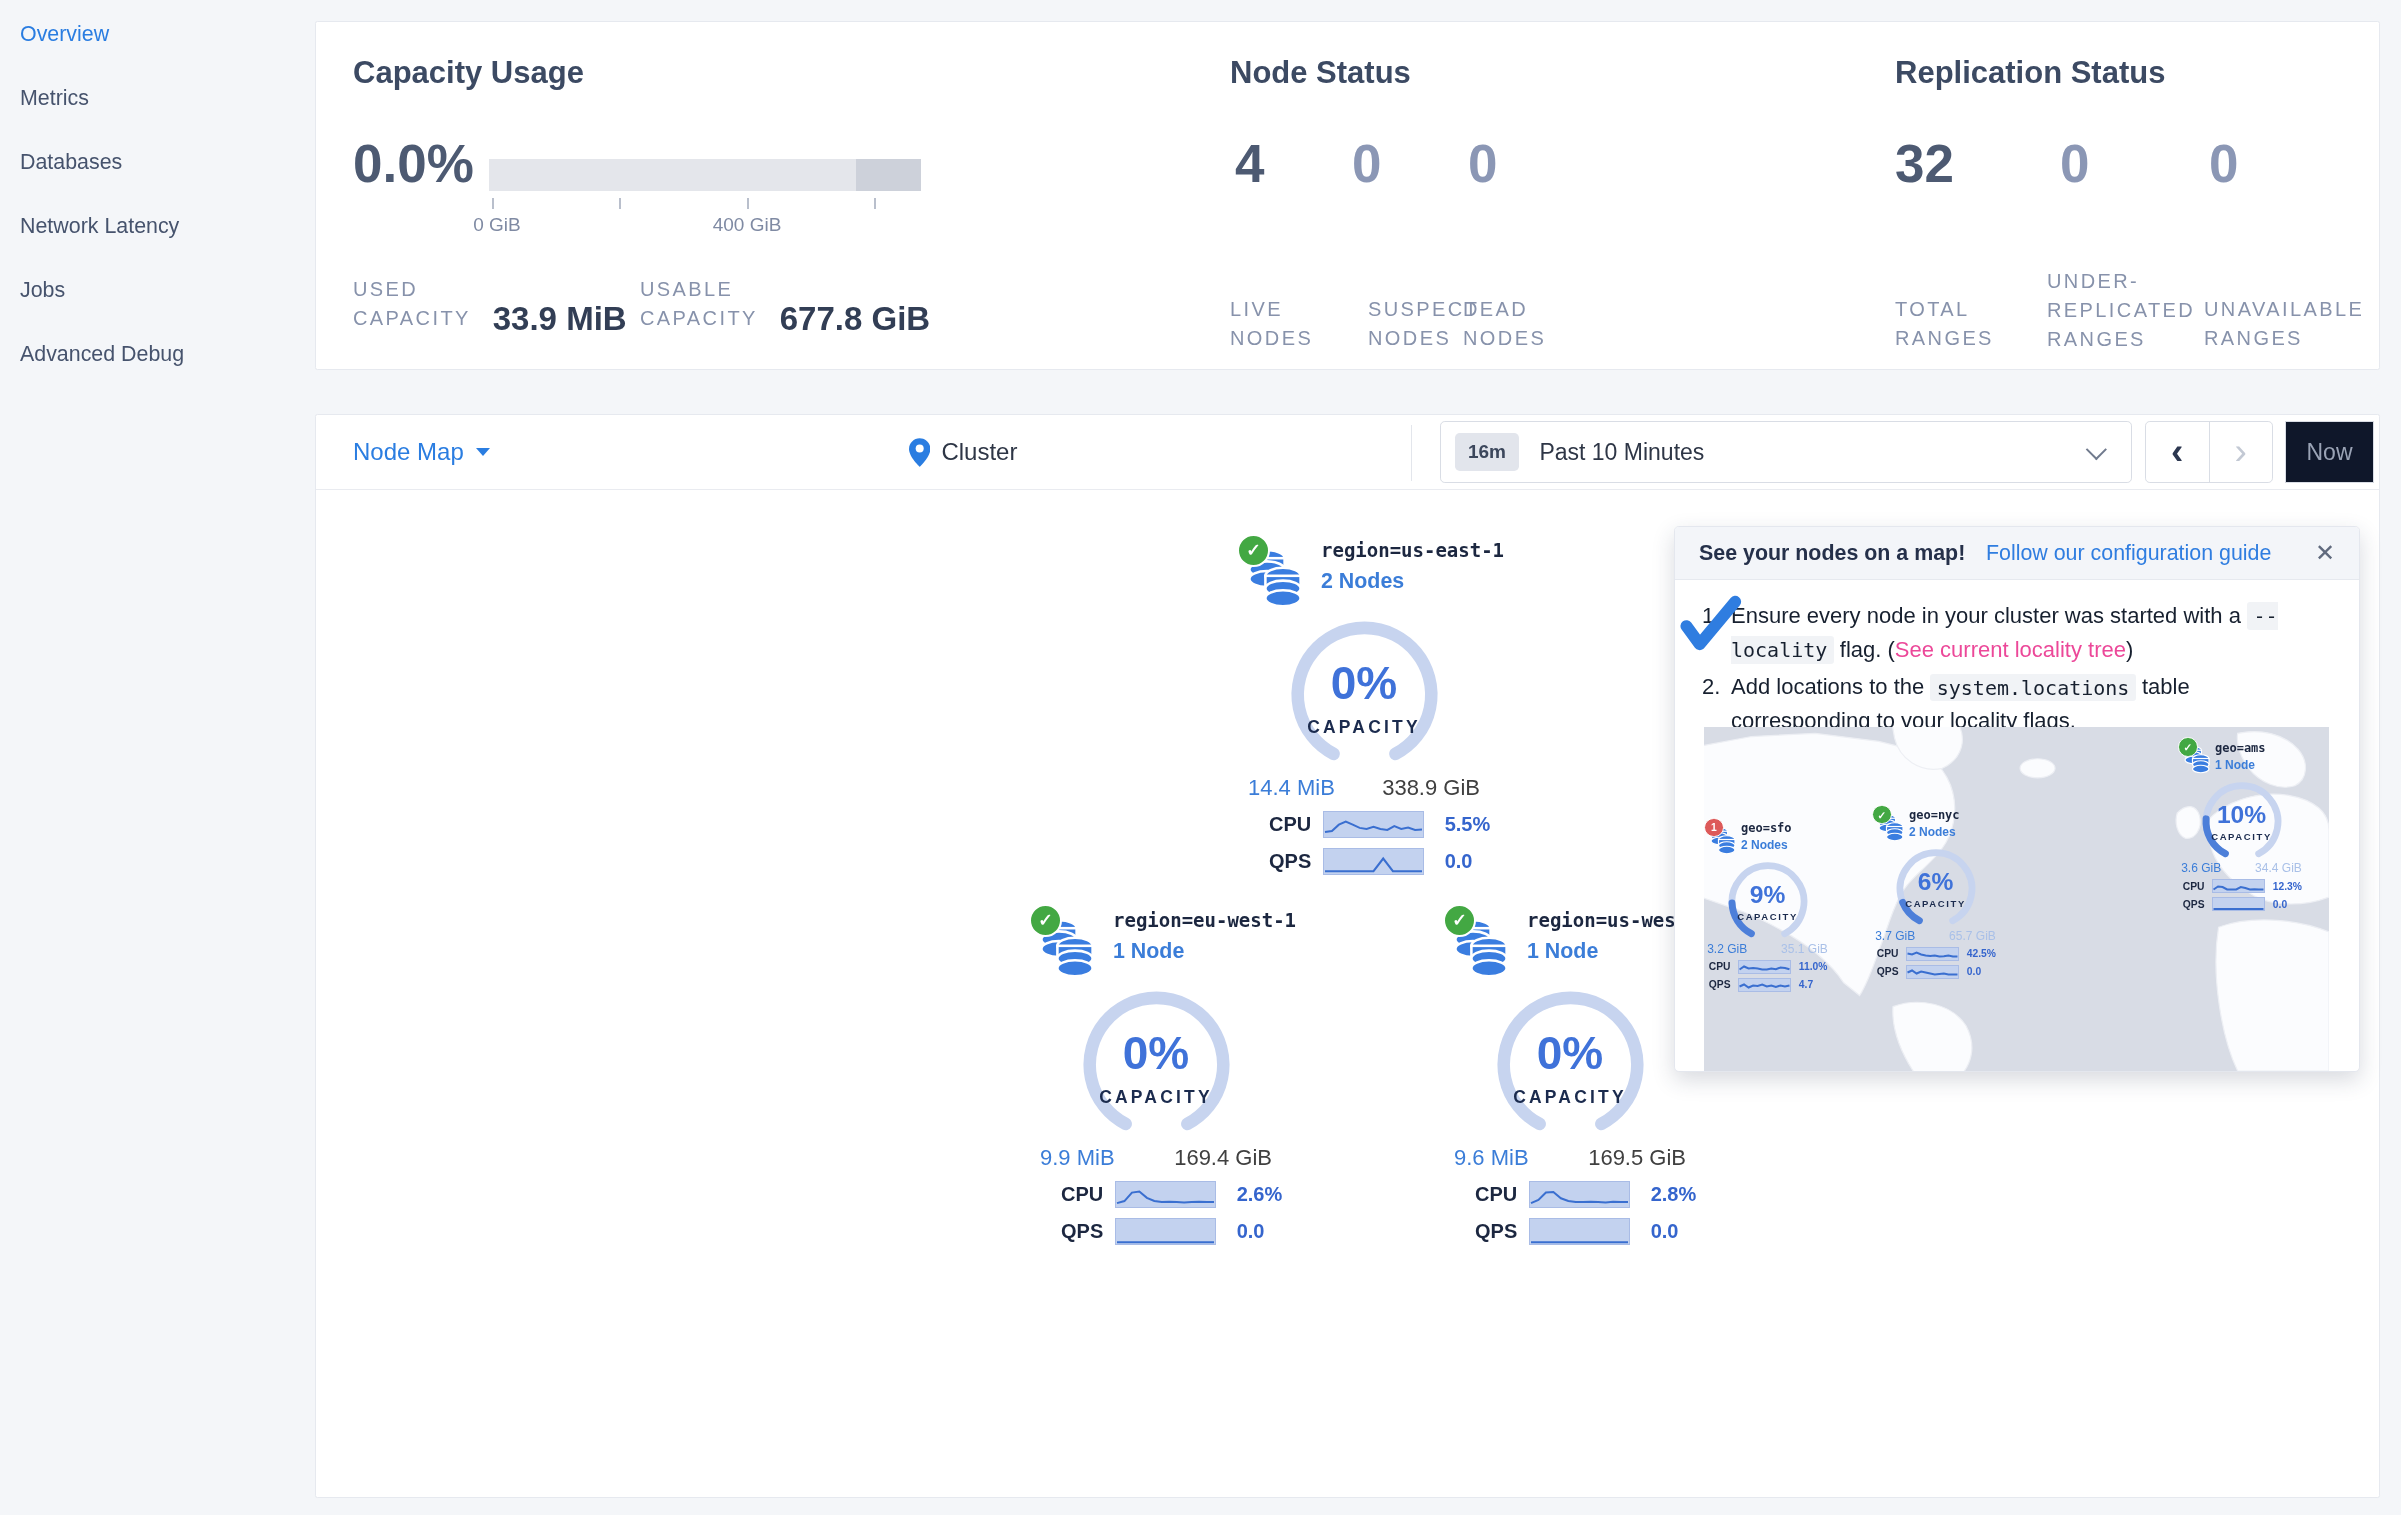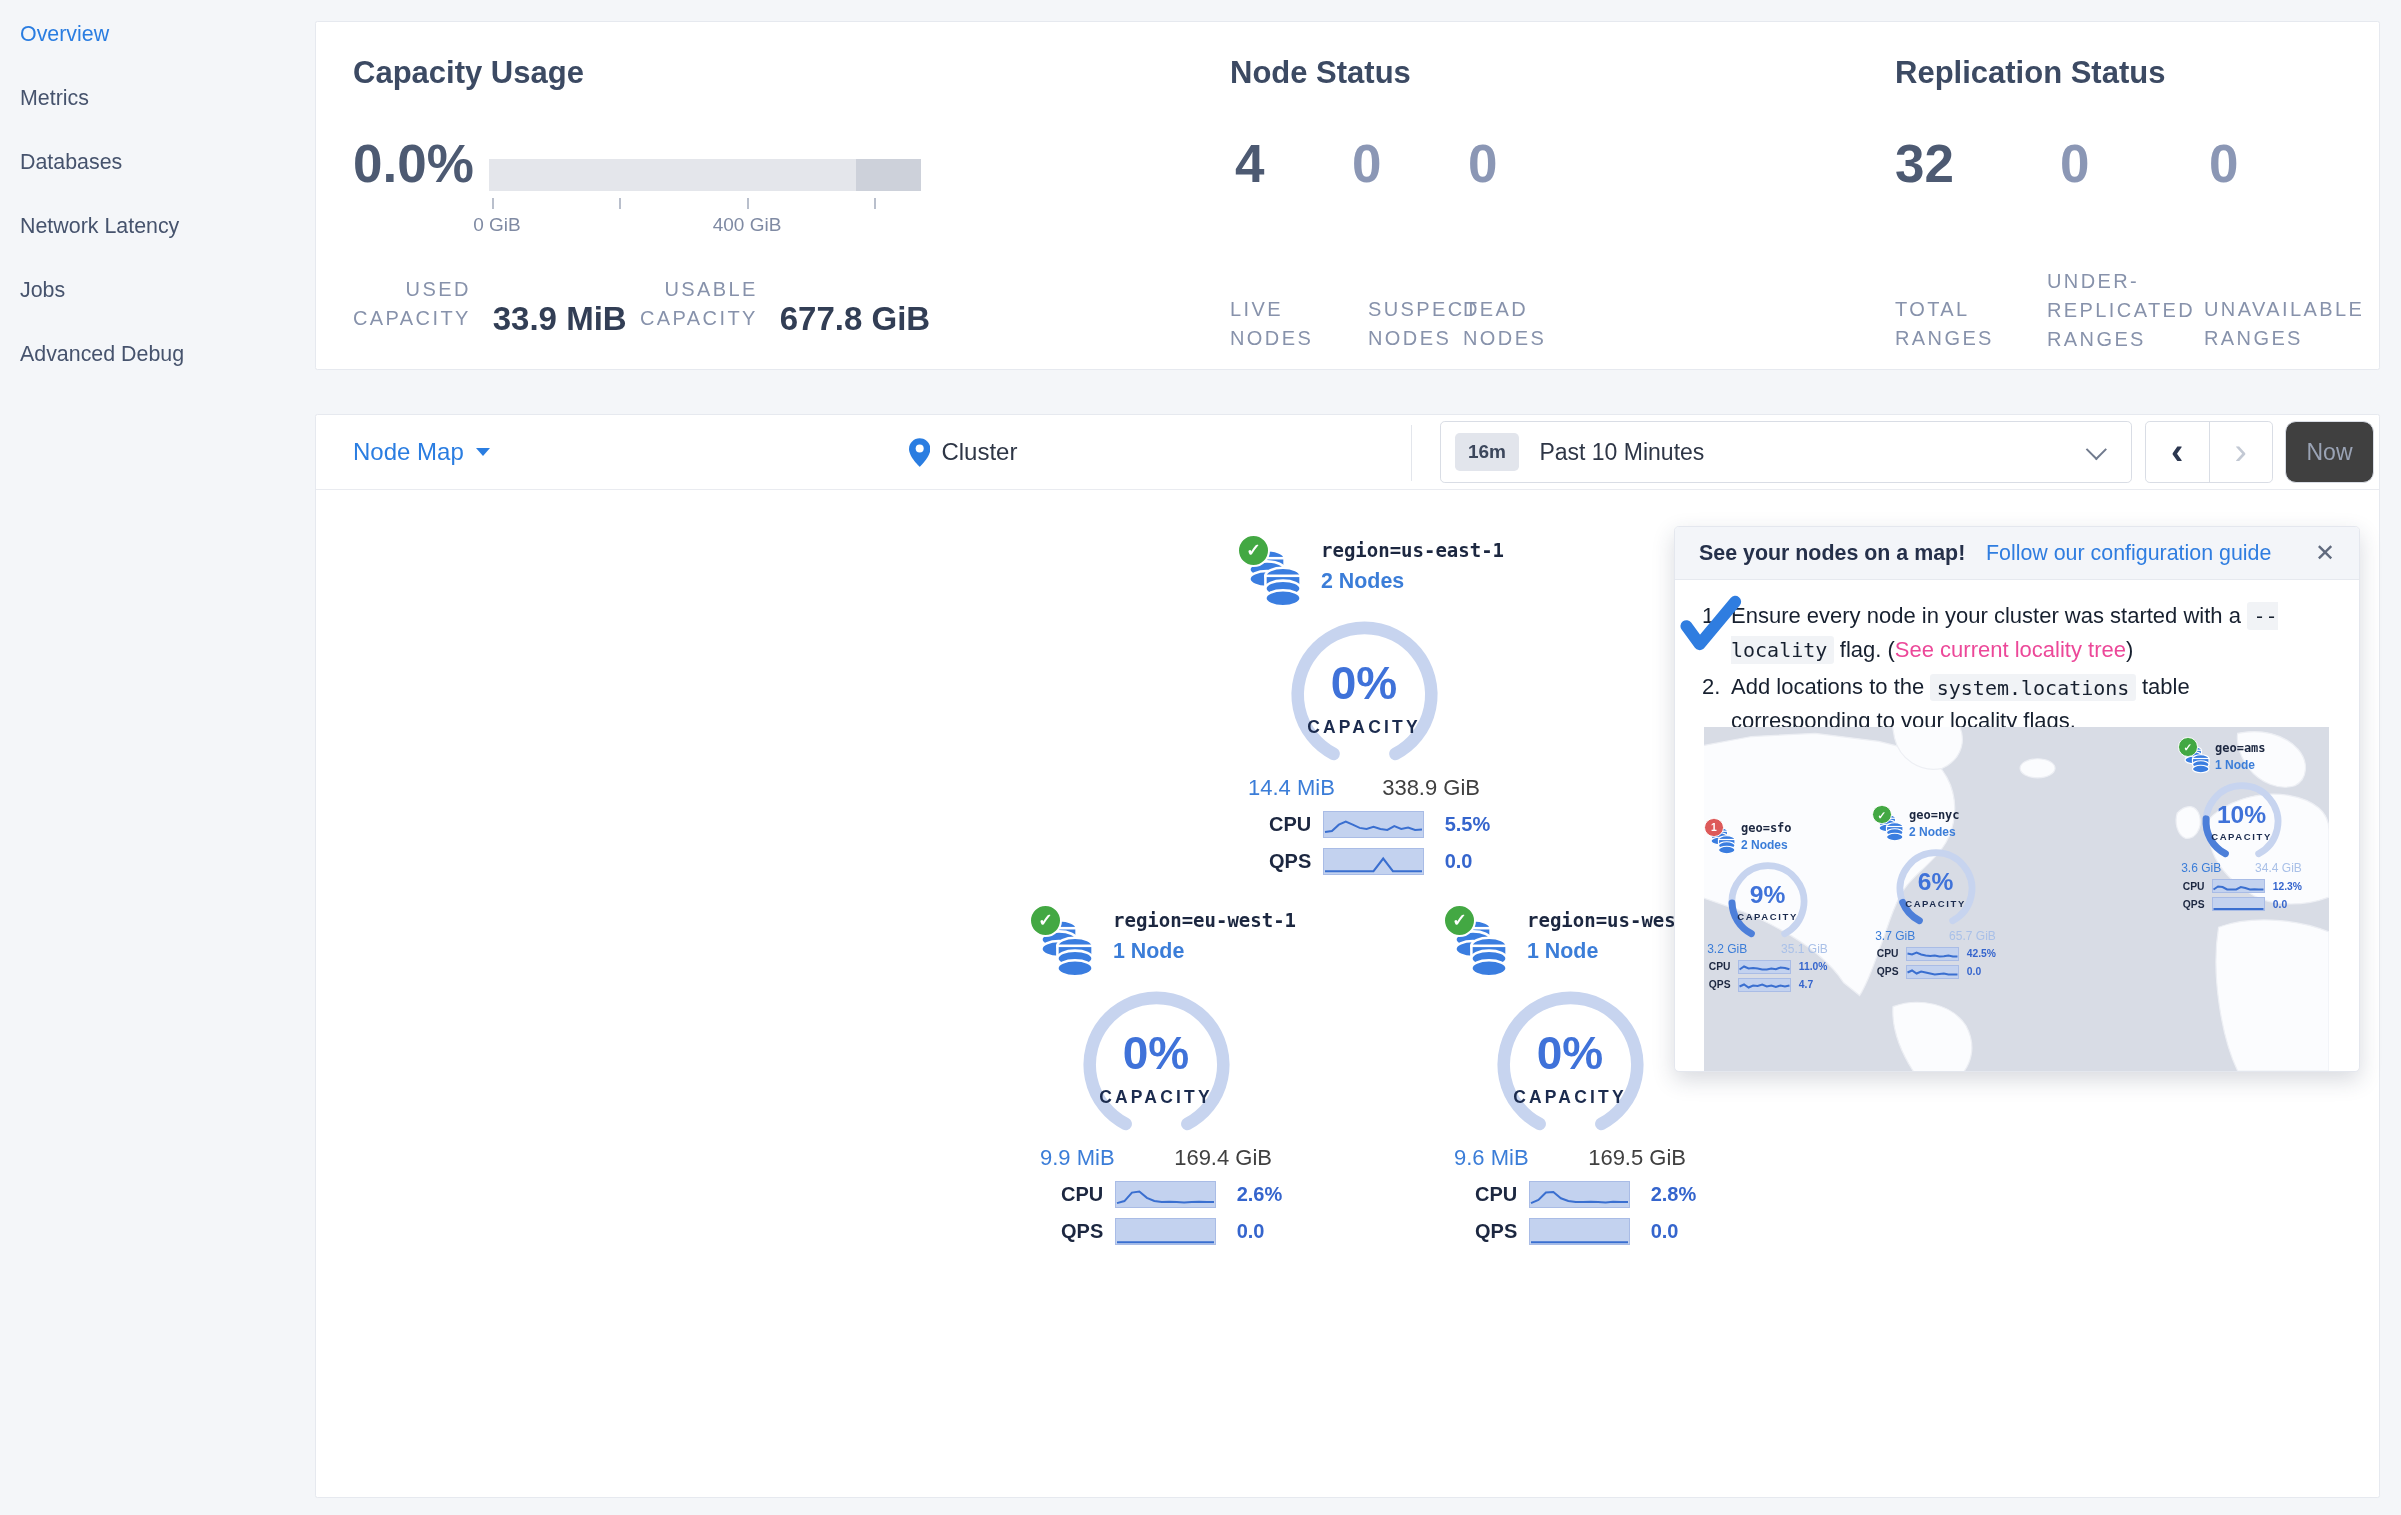--- a/index.html
+++ b/index.html
@@ -20,40 +20,40 @@
   .bignum{font-size:53px;font-weight:700;color:#4d5a72;}
   .bignum.dim{color:#8b97b5;font-weight:600;}
   .cap-label{font-size:20px;letter-spacing:2.4px;color:#8792ab;line-height:29px;font-weight:500;}
 
   
   .gauge-track{position:absolute;left:173px;top:137px;width:432px;height:32px;background:#e4e6eb;}
   .gauge-dark{position:absolute;right:0;top:0;width:15%;height:32px;background:#cdd1da;}
   .tick{position:absolute;top:176px;width:1.6px;height:10.3px;background:#b9bfcc;}
   .tick-label{position:absolute;top:192px;font-size:19px;color:#7f8aa3;transform:translateX(-50%);}
 
-  .kv{display:flex;align-items:flex-end;text-align:right;}
+  .kv{display:flex;align-items:flex-end;}
   .kv .v{font-size:33px;font-weight:700;color:#323e55;margin-left:22px;position:relative;top:4.8px;}
 
   
   .toolbar{position:absolute;left:0;top:0;width:100%;height:74px;border-bottom:0.8px solid #e9ebf0;}
   .view-dd{position:absolute;left:37px;top:0;height:74px;display:flex;align-items:center;gap:12.7px;cursor:pointer;}
   .view-dd .t{font-size:24px;color:#2a7de1;}
   .caret-down{width:0;height:0;border-left:7.1px solid transparent;border-right:7.1px solid transparent;border-top:8.7px solid #2a7de1;}
   .crumb{position:absolute;left:593px;top:0;height:74px;display:flex;align-items:center;gap:11px;}
   .crumb .t{font-size:24px;color:#2e3646;}
   .tb-divider{position:absolute;left:1095px;top:9.5px;width:0.8px;height:56px;background:#e3e6ec;}
   .time-select{position:absolute;left:1124px;top:6.4px;width:690px;height:60px;border:0.8px solid #d9dde5;border-radius:4.8px;background:#fff;display:flex;align-items:center;cursor:pointer;}
   .time-badge{margin-left:14.3px;background:#e2e5ec;border-radius:4.8px;padding:8px 12.7px;font-size:19px;font-weight:700;color:#3c475c;}
   .time-label{margin-left:20.7px;font-size:23px;color:#2e3646;flex:1;}
   .chev{width:12.7px;height:12.7px;border-right:2.4px solid #707a8d;border-bottom:2.4px solid #707a8d;transform:rotate(45deg);margin-right:27px;margin-top:-6.4px;}
   .arrow-group{position:absolute;left:1829px;top:6.4px;width:126px;height:60px;border:0.8px solid #d9dde5;border-radius:4.8px;display:flex;background:#fff;}
   .arrow-btn{flex:1;display:flex;align-items:center;justify-content:center;font-size:37px;cursor:pointer;}
   .arrow-btn.prev{color:#2c3750;border-right:0.8px solid #d9dde5;font-weight:700;}
   .arrow-btn.next{color:#c3c9d4;}
-  .now-btn{position:absolute;left:1969px;top:6.4px;width:87px;height:60px;border:0.8px solid #d9dde5;border-radius:11px;background:#404040;font-size:23px;color:#9aa3b5;display:flex;align-items:center;justify-content:center;cursor:pointer;}
+  .now-btn{position:absolute;left:1969px;top:6.4px;width:87px;height:60px;border:0.8px solid #d9dde5;border-radius:1px;background:#0f172a;font-size:23px;color:#9aa3b5;display:flex;align-items:center;justify-content:center;cursor:pointer;}
 
   
   .node-card{position:absolute;width:254px;}
   .nc-head{position:relative;height:76px;}
   .status-badge{position:absolute;left:0;top:-3.2px;width:29px;height:29px;border-radius:50%;background:#43a843;color:#fff;font-size:17.5px;font-weight:700;display:flex;align-items:center;justify-content:center;border:2.4px solid #fff;z-index:2;}
   .db-icon{position:absolute;left:6.4px;top:9.5px;}
   .nc-names{position:absolute;left:84px;top:1.6px;}
   .nc-name{font-family:"DejaVu Sans Mono","Liberation Mono",monospace;font-size:19px;font-weight:700;color:#1c2740;white-space:nowrap;}
   .nc-nodes{font-size:21.4px;font-weight:700;color:#3b7dd8;margin-top:8px;display:block;cursor:pointer;text-decoration:none;}
   .nc-gauge{position:relative;width:254px;height:156px;margin-top:1.6px;}

